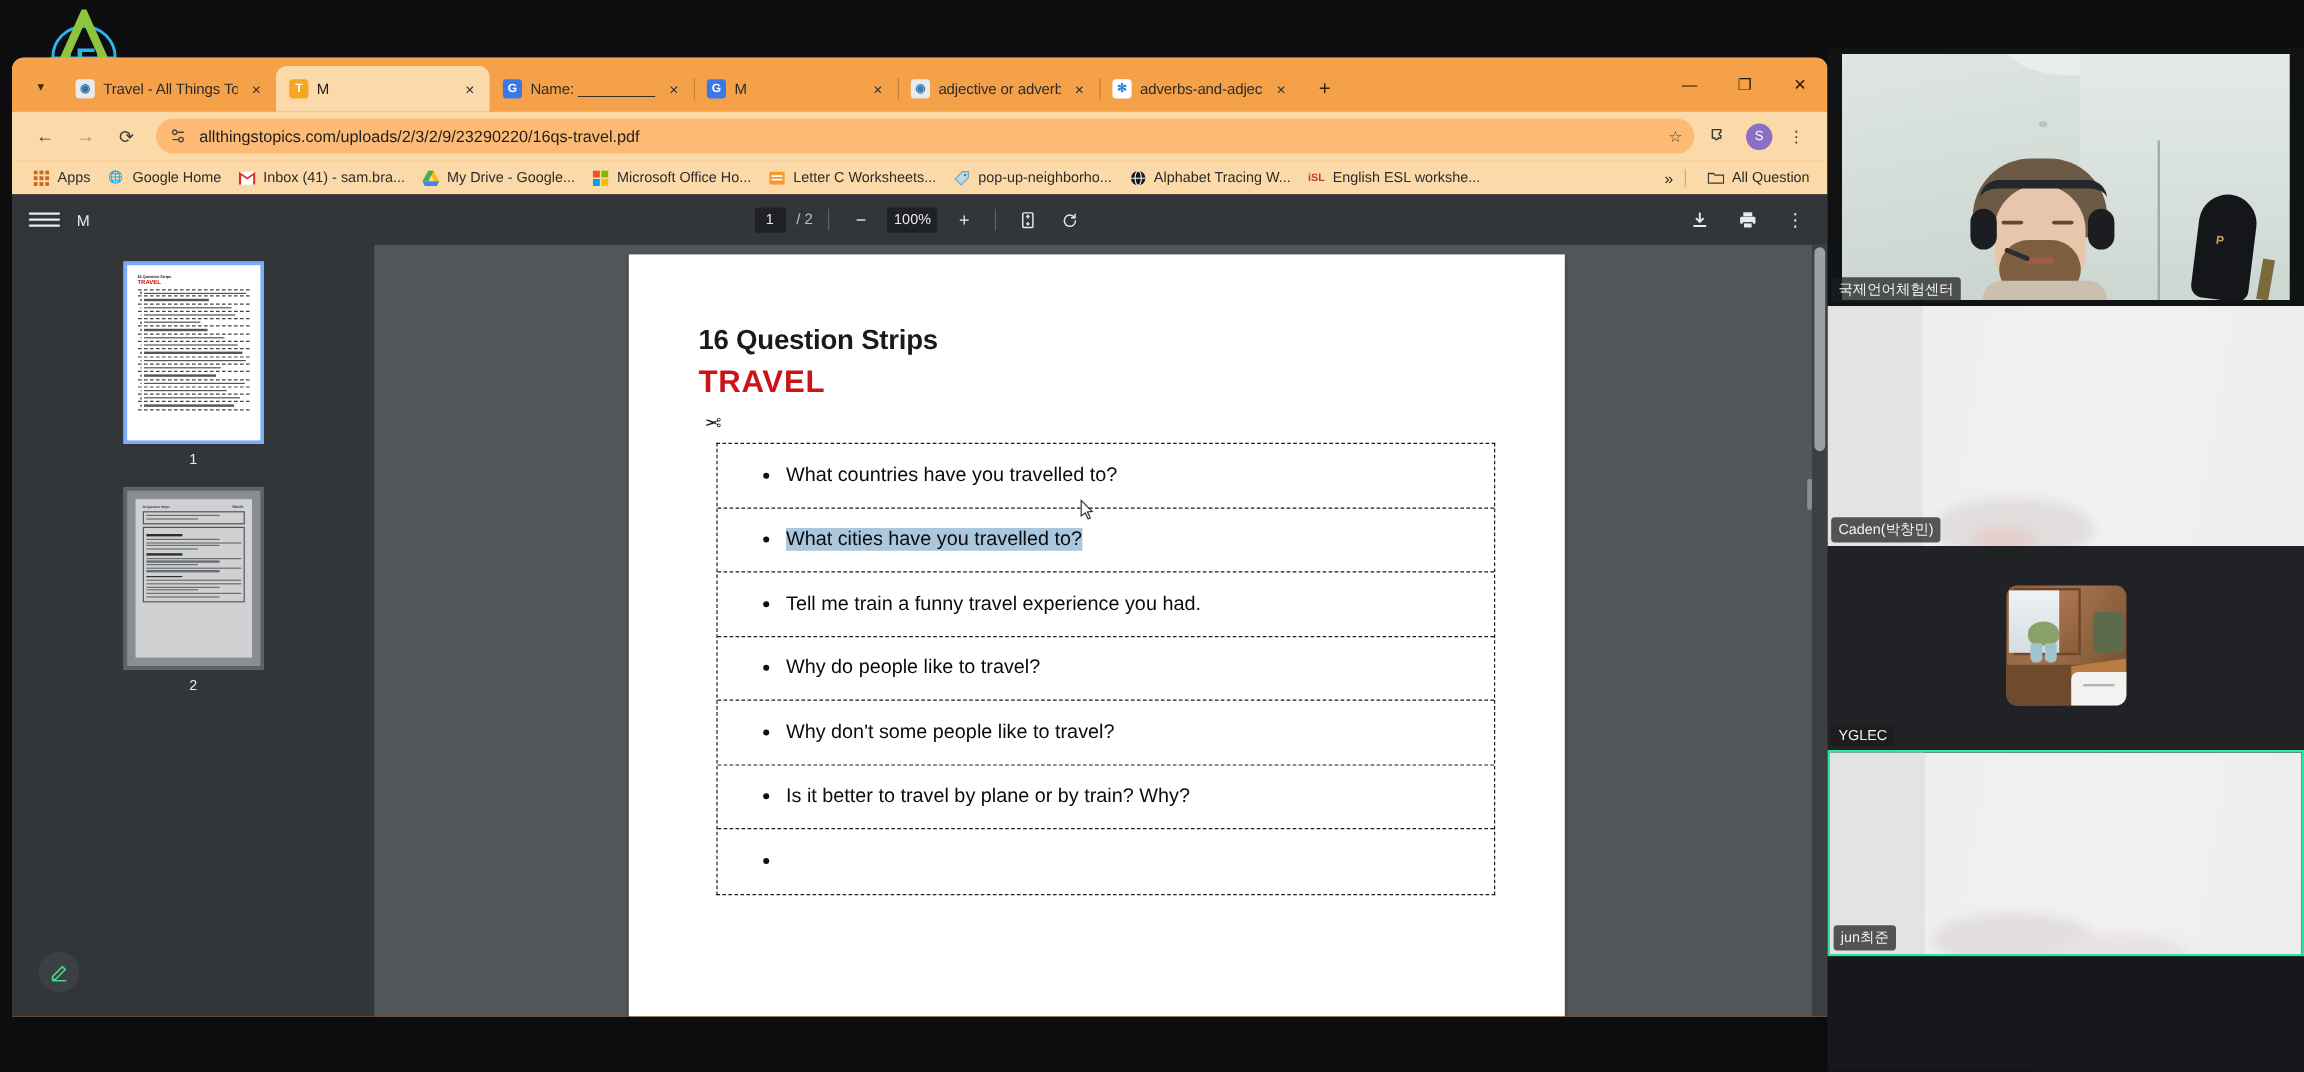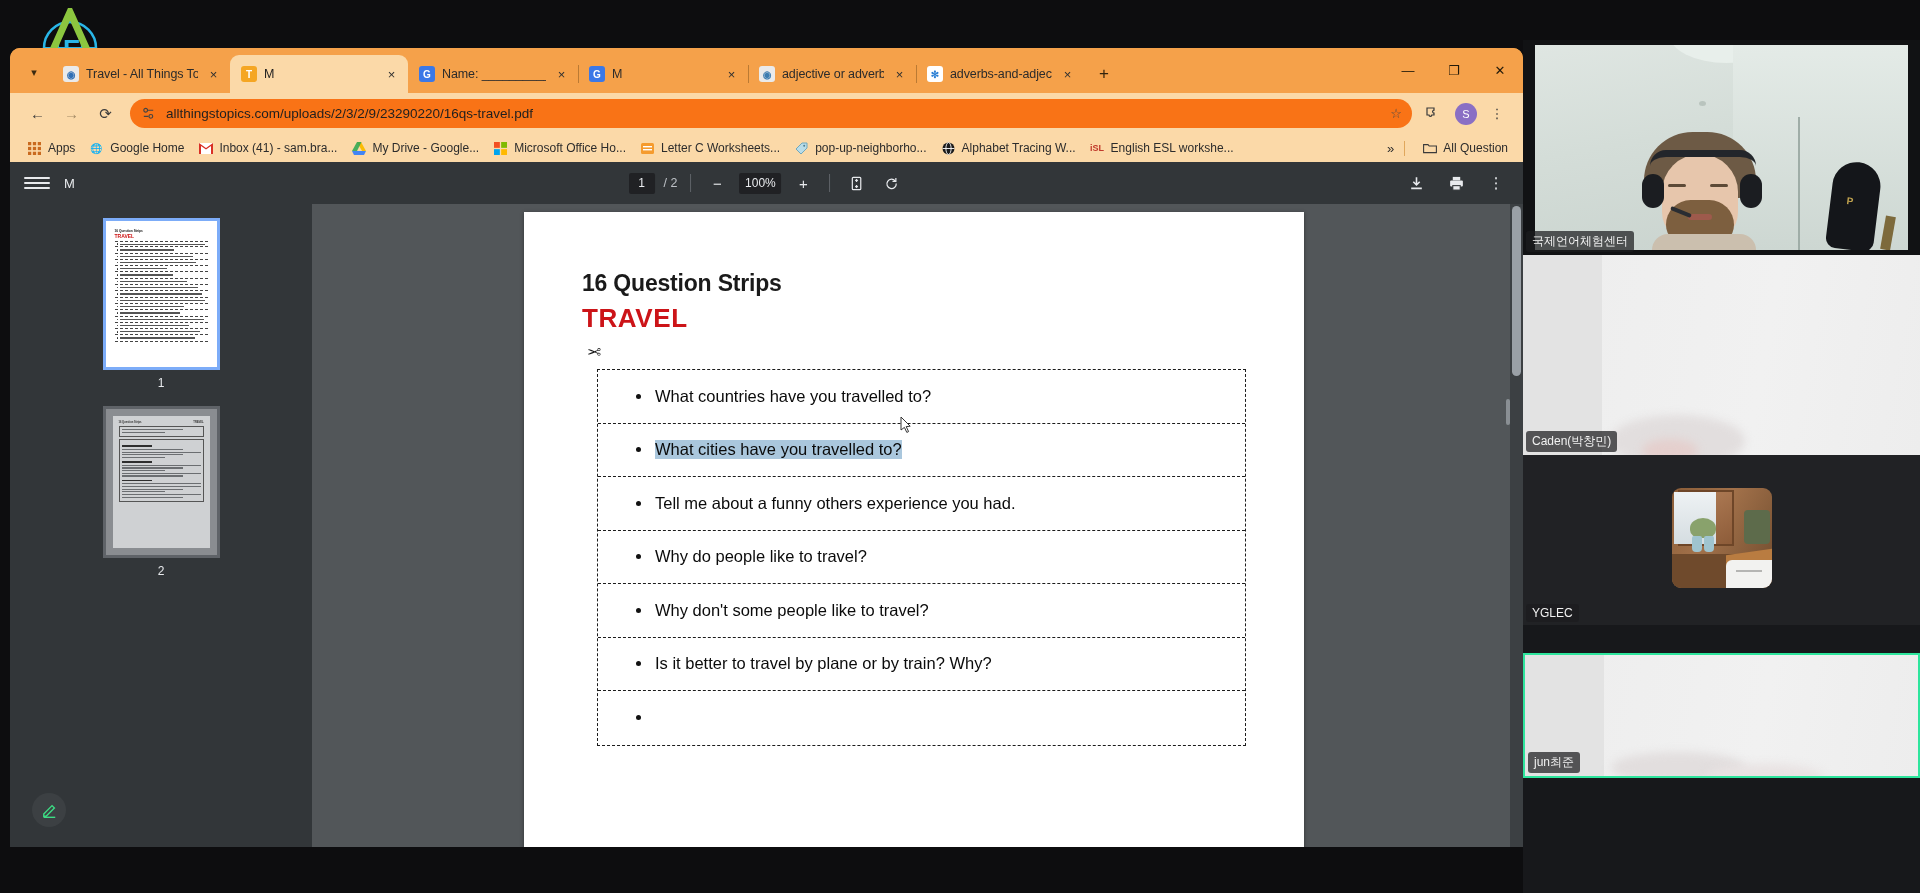--- a/index.html
+++ b/index.html
@@ -90,21 +90,21 @@
     padding: 0 12px; gap: 3px;
   }
   .nav-btn {
     width: 31px; height: 31px; border-radius: 50%;
     display: flex; align-items: center; justify-content: center;
     color: #3c3c3c; font-size: 15px;
   }
   .nav-btn.disabled { color: #a48b66; }
   .urlbox {
     flex: 1 1 auto; height: 29px; margin-left: 6px;
-    background: #f97316; border-radius: 15px;
+    background: #fdba74; border-radius: 15px;
     display: flex; align-items: center; padding: 0 10px; gap: 9px;
   }
   .url-icon {
     width: 17px; height: 17px; flex: 0 0 17px;
     display: flex; align-items: center; justify-content: center;
   }
   .url-text {
     flex: 1 1 auto; font-size: 13.5px; color: #1f1f1f;
     white-space: nowrap; overflow: hidden;
   }
@@ -418,21 +418,21 @@
     background: #f2f2f0; border-radius: 6px 0 0 0;
   }
   .tp-paper::after {
     content: ""; position: absolute; left: 10px; top: 10px;
     width: 26px; height: 2px; background: #b5b5b3;
   }
   .tp-floor { position: absolute; left: 0; bottom: 0; width: 100%; height: 34px; background: #6f4a2c; }
 
   
   #tile-3 { height: 200px; }
-  #tile-4 { height: 125px; border: 2px solid #2ee59d; margin-top: 28px; }
+  #tile-4 { height: 172px; border: 2px solid #2ee59d; }
   .bright-cam {
     position: absolute; inset: 0;
     background: linear-gradient(100deg,#e6e6e6 0%, #eeeeee 14%, #f1f1f1 60%, #ededed 100%);
   }
   .bc-left { position: absolute; left: 0; top: 0; width: 20%; height: 100%; background: #e3e3e3; }
   .bc-blob1 {
     position: absolute; left: 22%; bottom: -6%; width: 34%; height: 26%;
     background: #e2dede; border-radius: 50%; filter: blur(4px);
   }
   .bc-blob2 {
@@ -825,21 +825,21 @@
               <div class="strip">
                 <span class="bullet"></span>
                 <span class="qtext">What countries have you travelled to?</span>
               </div>
               <div class="strip">
                 <span class="bullet"></span>
                 <span class="qtext highlight">What cities have you travelled to?</span>
               </div>
               <div class="strip">
                 <span class="bullet"></span>
-                <span class="qtext">Tell me about a funny others experience you had.</span>
+                <span class="qtext">Tell me train a funny travel experience you had.</span>
               </div>
               <div class="strip">
                 <span class="bullet"></span>
                 <span class="qtext">Why do people like to travel?</span>
               </div>
               <div class="strip">
                 <span class="bullet"></span>
                 <span class="qtext">Why don't some people like to travel?</span>
               </div>
               <div class="strip">

